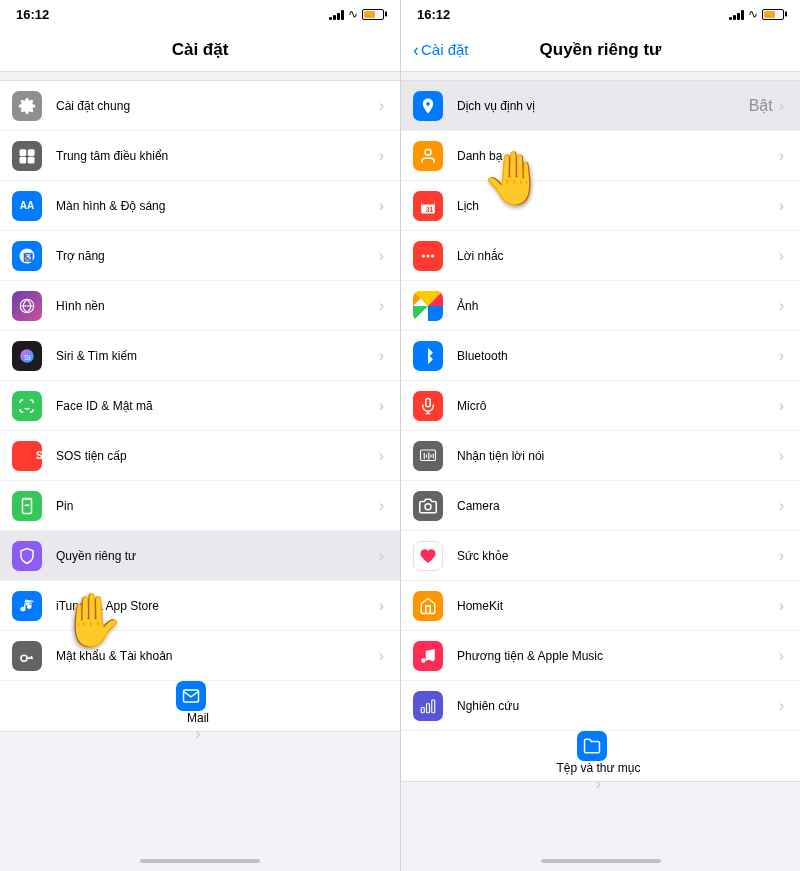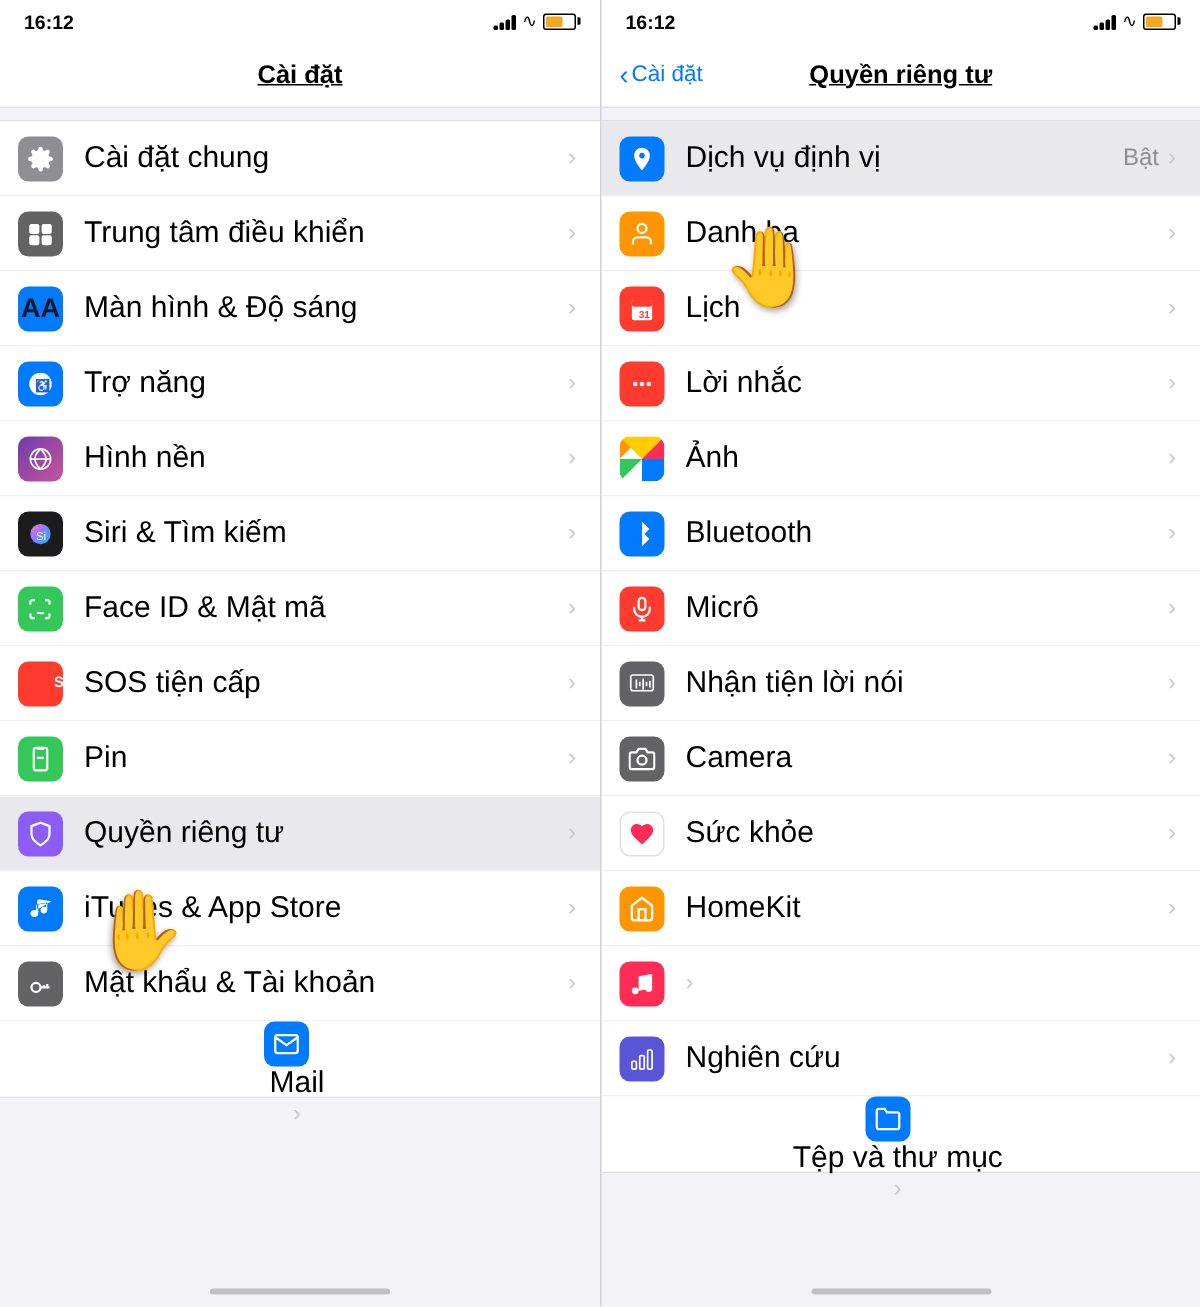--- a/index.html
+++ b/index.html
@@ -76,21 +76,20 @@
 
     
     .nav-bar {
       height: 44px;
       background: #fff;
       display: flex;
       align-items: center;
       justify-content: center;
       position: relative;
       border-bottom: 1px solid #e0e0e0;
-      text-decoration: underline;
     }
     .nav-title {
       font-size: 17px;
       font-weight: 600;
       color: #000;
     }
     .nav-back {
       position: absolute;
       left: 12px;
       display: flex;
@@ -129,21 +128,21 @@
       align-items: center;
       justify-content: center;
       margin-right: 14px;
       flex-shrink: 0;
       font-size: 17px;
       color: #fff;
     }
 
     .item-label {
       flex: 1;
-      font-size: 20px;
+      font-size: 12px;
       color: #000;
     }
     .item-value {
       font-size: 16px;
       color: #8e8e93;
       margin-right: 6px;
     }
     .chevron-right {
       color: #c7c7cc;
       font-size: 16px;
@@ -256,21 +255,21 @@
                 <rect x="2" y="13" width="9" height="9" rx="2"></rect>
                 <rect x="13" y="13" width="9" height="9" rx="2"></rect>
               </svg>
           </div>
           <span class="item-label">Trung tâm điều khiển</span>
           <span class="chevron-right">›</span>
         </div>
 
         <div class="settings-item">
           <div class="icon-wrap" style="background:#007aff;">
-            <span style="font-size:18px;font-weight:bold;color:#0f172a;">AA</span>
+            <span style="font-size:10px;font-weight:bold;color:#ffffff;">AA</span>
           </div>
           <span class="item-label">Màn hình &amp; Độ sáng</span>
           <span class="chevron-right">›</span>
         </div>
 
         <div class="settings-item">
           <div class="icon-wrap" style="background:#007aff;">
             <svg width="18" height="18" viewBox="0 0 24 24" fill="white">
                 <circle cx="12" cy="12" r="10"></circle>
                 <path d="M12 8v4M12 16h.01" stroke="#007aff" stroke-width="2"></path>
@@ -544,20 +543,21 @@
         </div>
 
         <div class="settings-item">
           <div class="icon-wrap" style="background:#ff2d55;">
             <svg width="18" height="18" viewBox="0 0 24 24" fill="white">
                 <path d="M9 18V5l12-2v13"></path>
                 <circle cx="6" cy="18" r="3"></circle>
                 <circle cx="18" cy="16" r="3"></circle>
               </svg>
           </div>
+          <span class="item-label">Phương tiện &amp; Apple Music</span>
           <span class="chevron-right">›</span>
         </div>
 
         <div class="settings-item">
           <div class="icon-wrap" style="background:#5856d6;">
             <svg width="18" height="18" viewBox="0 0 24 24" fill="none" stroke="white" stroke-width="1.5">
               <rect x="3" y="14" width="4" height="7" rx="1"></rect>
               <rect x="10" y="9" width="4" height="12" rx="1"></rect>
               <rect x="17" y="4" width="4" height="17" rx="1"></rect>
             </svg>

